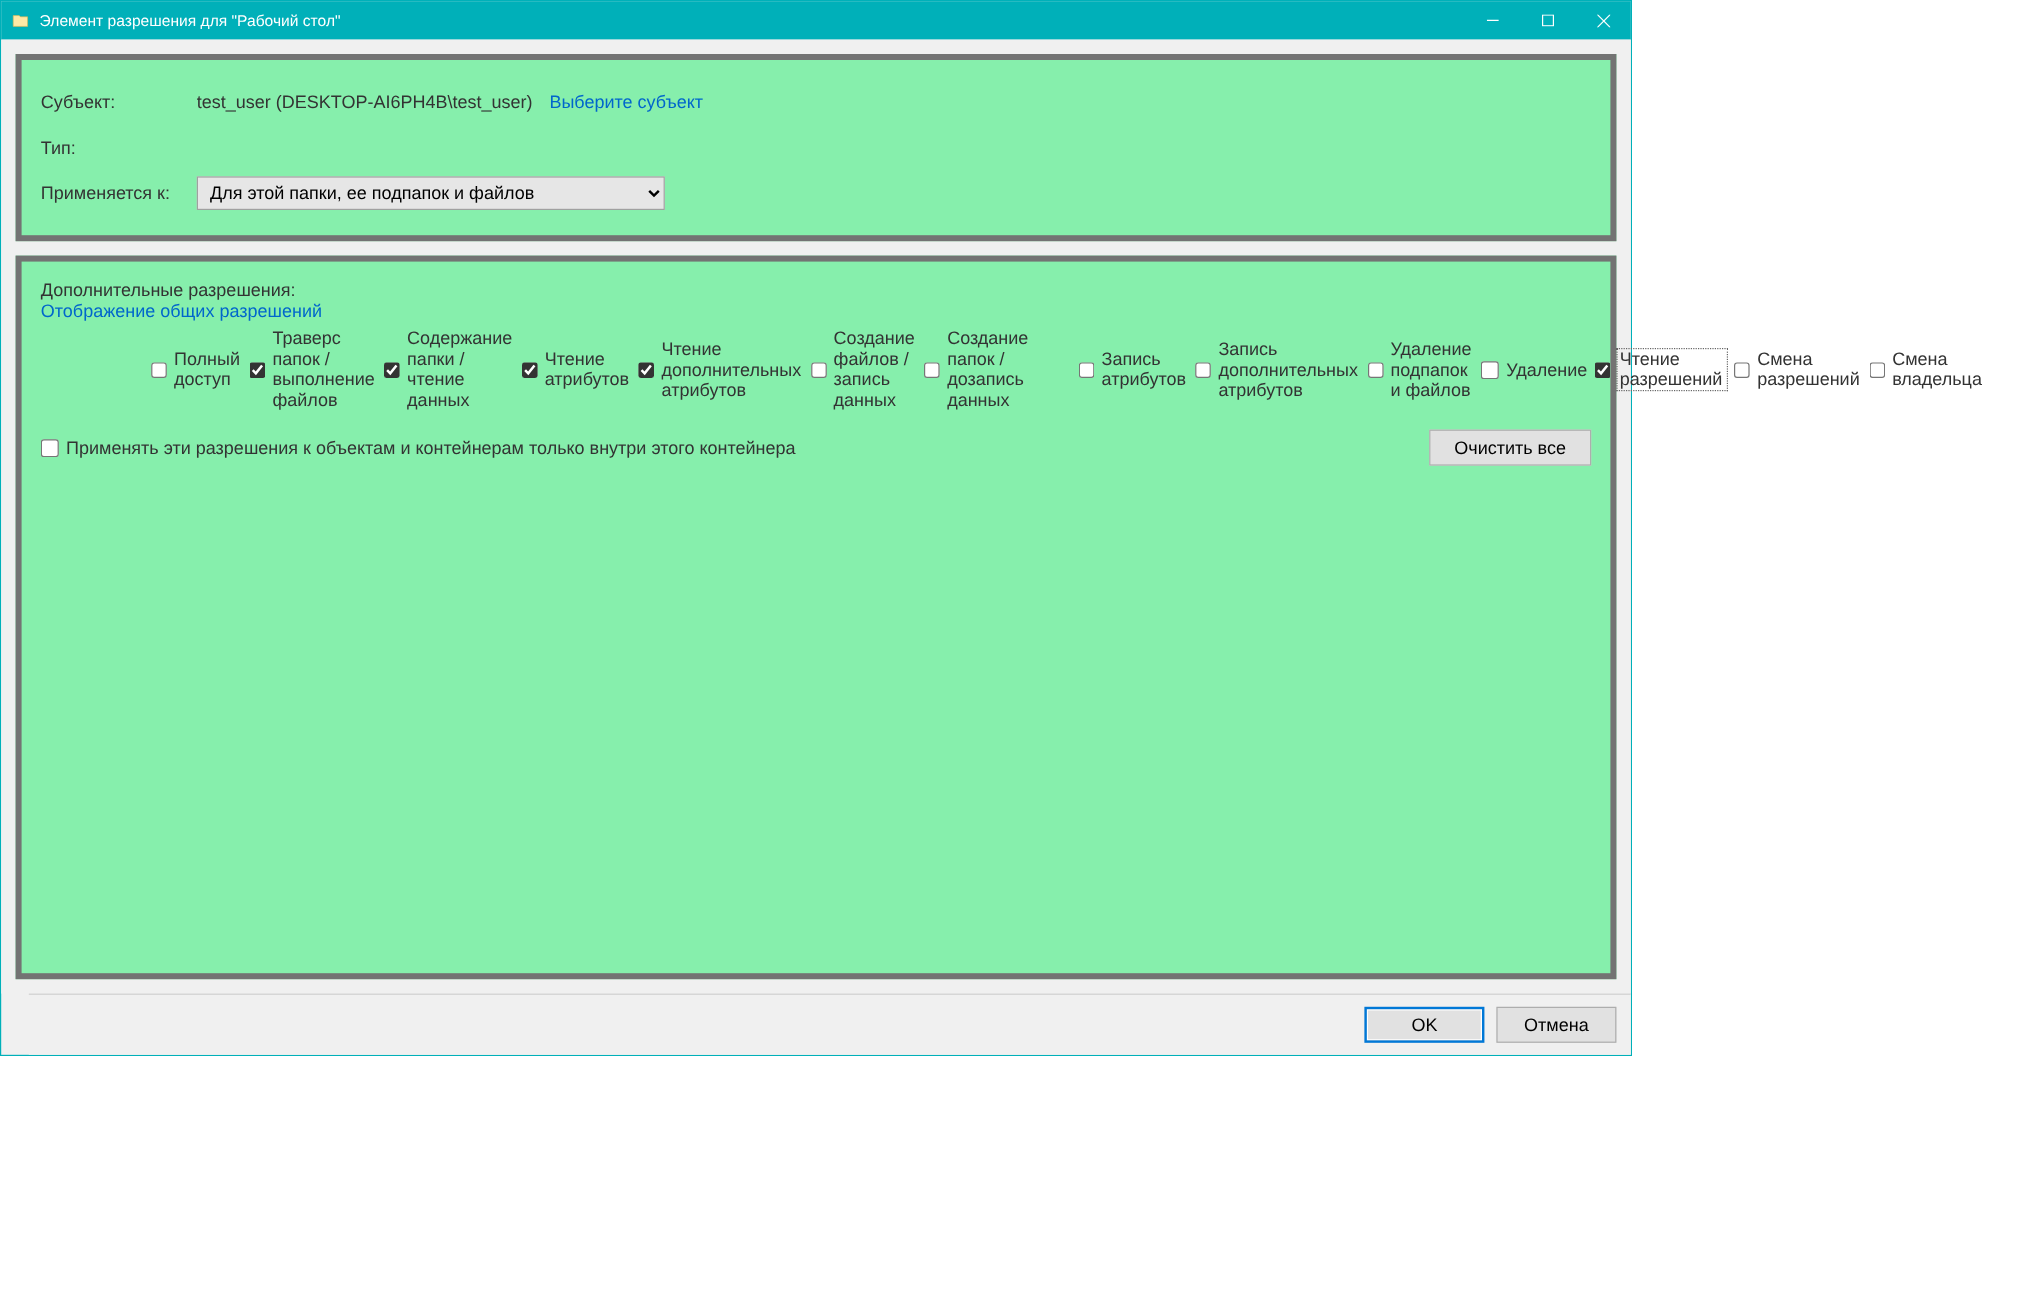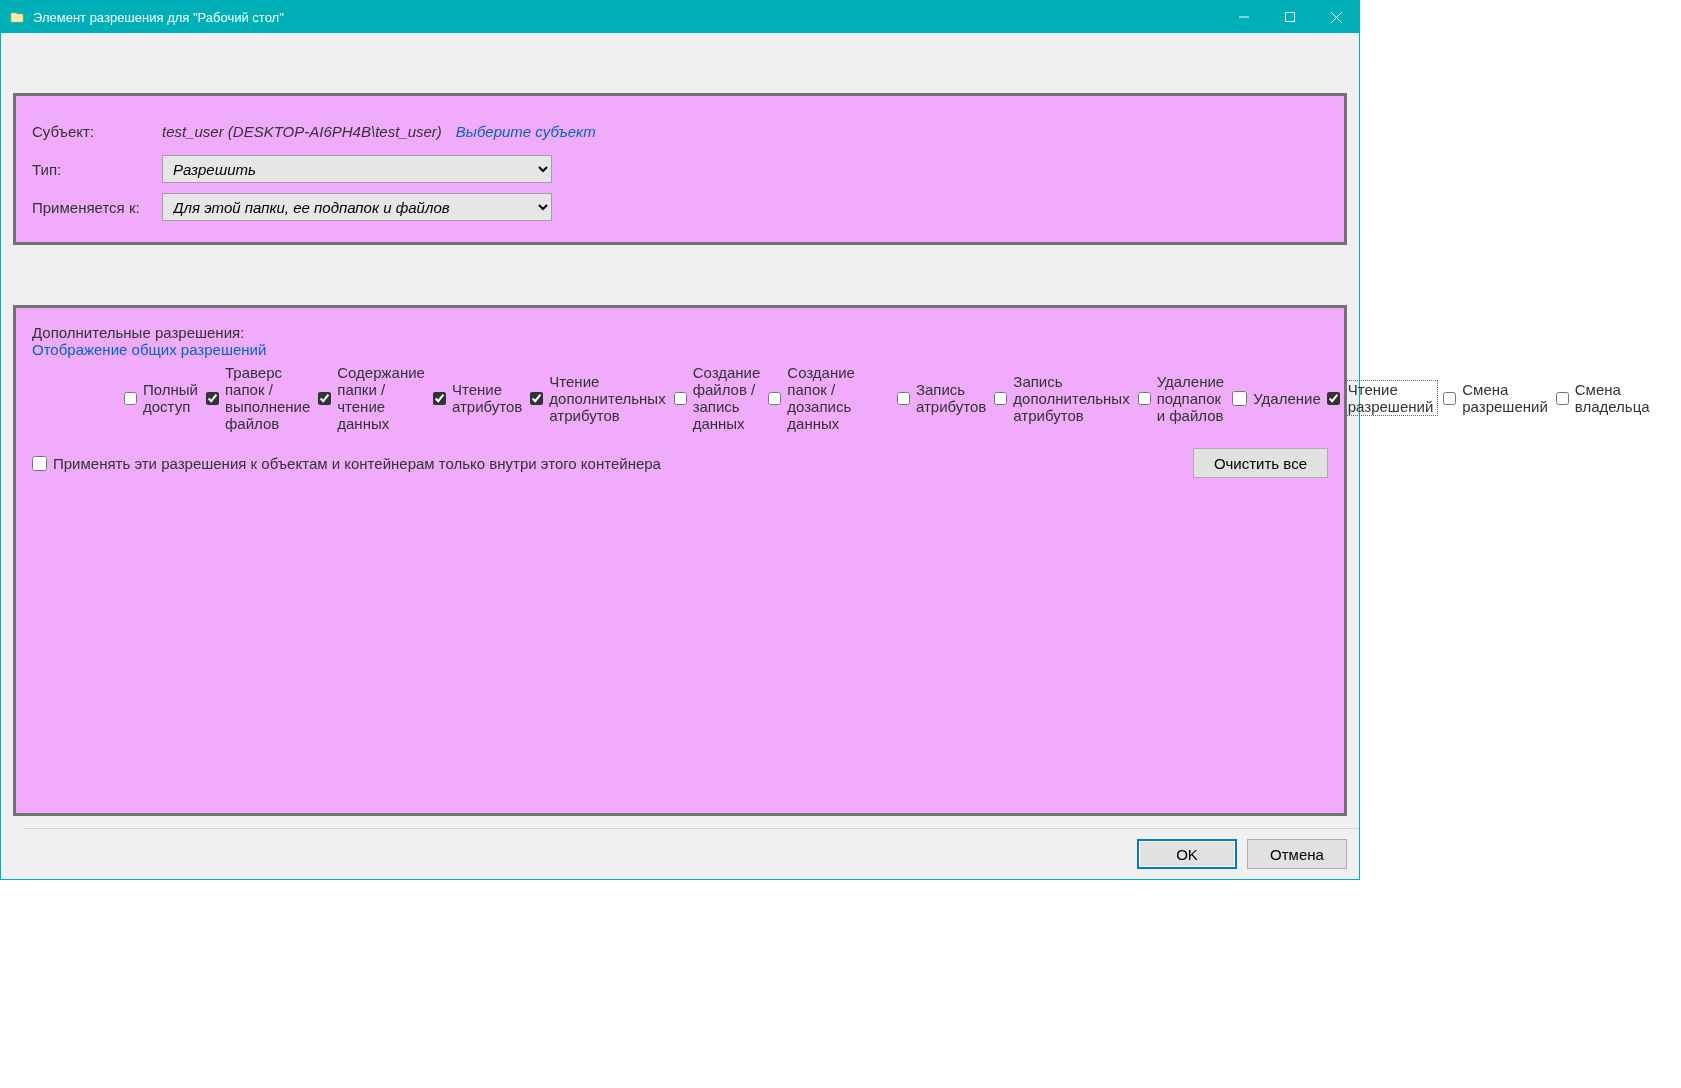--- a/index.html
+++ b/index.html
@@ -5,26 +5,26 @@
   * { box-sizing: border-box; }
   html, body { margin: 0; padding: 0; font-family: 'Segoe UI', Tahoma, sans-serif; font-size: 15px; color: #333; background: #fff; }
   .window { width: 1360px; height: 880px; border: 1px solid #00b0b9; display: flex; flex-direction: column; background: #f0f0f0; }
   .titlebar { height: 32px; background: #00b0b9; display: flex; align-items: center; padding-left: 8px; color: #fff; }
   .titlebar .icon { width: 16px; height: 16px; display: inline-flex; align-items: center; justify-content: center; margin-right: 8px; }
   .titlebar .title { flex: 1; font-size: 13px; font-weight: 400; }
   .titlebar .controls { display: flex; height: 100%; }
   .titlebar .controls .ctrl { width: 46px; height: 100%; display: flex; align-items: center; justify-content: center; cursor: pointer; }
 
   .client { flex: 1; padding: 12px 12px; display: flex; flex-direction: column; gap: 12px; background: #f0f0f0; }
-  .panel { border: 3px solid #737373; background: #f0abfc; padding: 16px 16px; margin-top: 48px; }
+  .panel { border: 5px solid #737373; background: #86efac; padding: 16px 16px; }
   .panel.bottom { flex: 1; position: relative; }
 
   .row { display: flex; align-items: center; min-height: 38px; }
   .row .label { width: 130px; }
-  .row .value { display: flex; align-items: center; gap: 14px; font-style: italic; }
+  .row .value { display: flex; align-items: center; gap: 14px; }
   a.link { color: #0066cc; text-decoration: none; cursor: pointer; }
 
   select.combo { width: 390px; height: 28px; border: 1px solid #a0a0a0; background: #e6e6e6; font: inherit; padding: 2px 6px; }
 
   .perms-header { display: flex; justify-content: space-between; padding-right: 0; margin-bottom: 6px; flex-direction: column; }
   .extra-title { }
   .perms { display: flex; gap: 40px; padding-left: 92px; }
   .perms-col { display: flex; gap: 6px; }
   label.cb { display: inline-flex; align-items: center; gap: 6px; cursor: pointer; user-select: none; }
 
@@ -76,25 +76,20 @@
     <div class="panel">
       <div class="row">
         <div class="label">Субъект:</div>
         <div class="value">
           <span>test_user (DESKTOP-AI6PH4B\test_user)</span>
           <a class="link">Выберите субъект</a>
         </div>
       </div>
       <div class="row">
         <div class="label">Тип:</div>
-        <div class="value">
-          <select class="combo">
-            <option selected="">Разрешить</option>
-          </select>
-        </div>
       </div>
       <div class="row">
         <div class="label">Применяется к:</div>
         <div class="value">
           <select class="combo">
             <option selected="">Для этой папки, ее подпапок и файлов</option>
           </select>
         </div>
       </div>
     </div>

